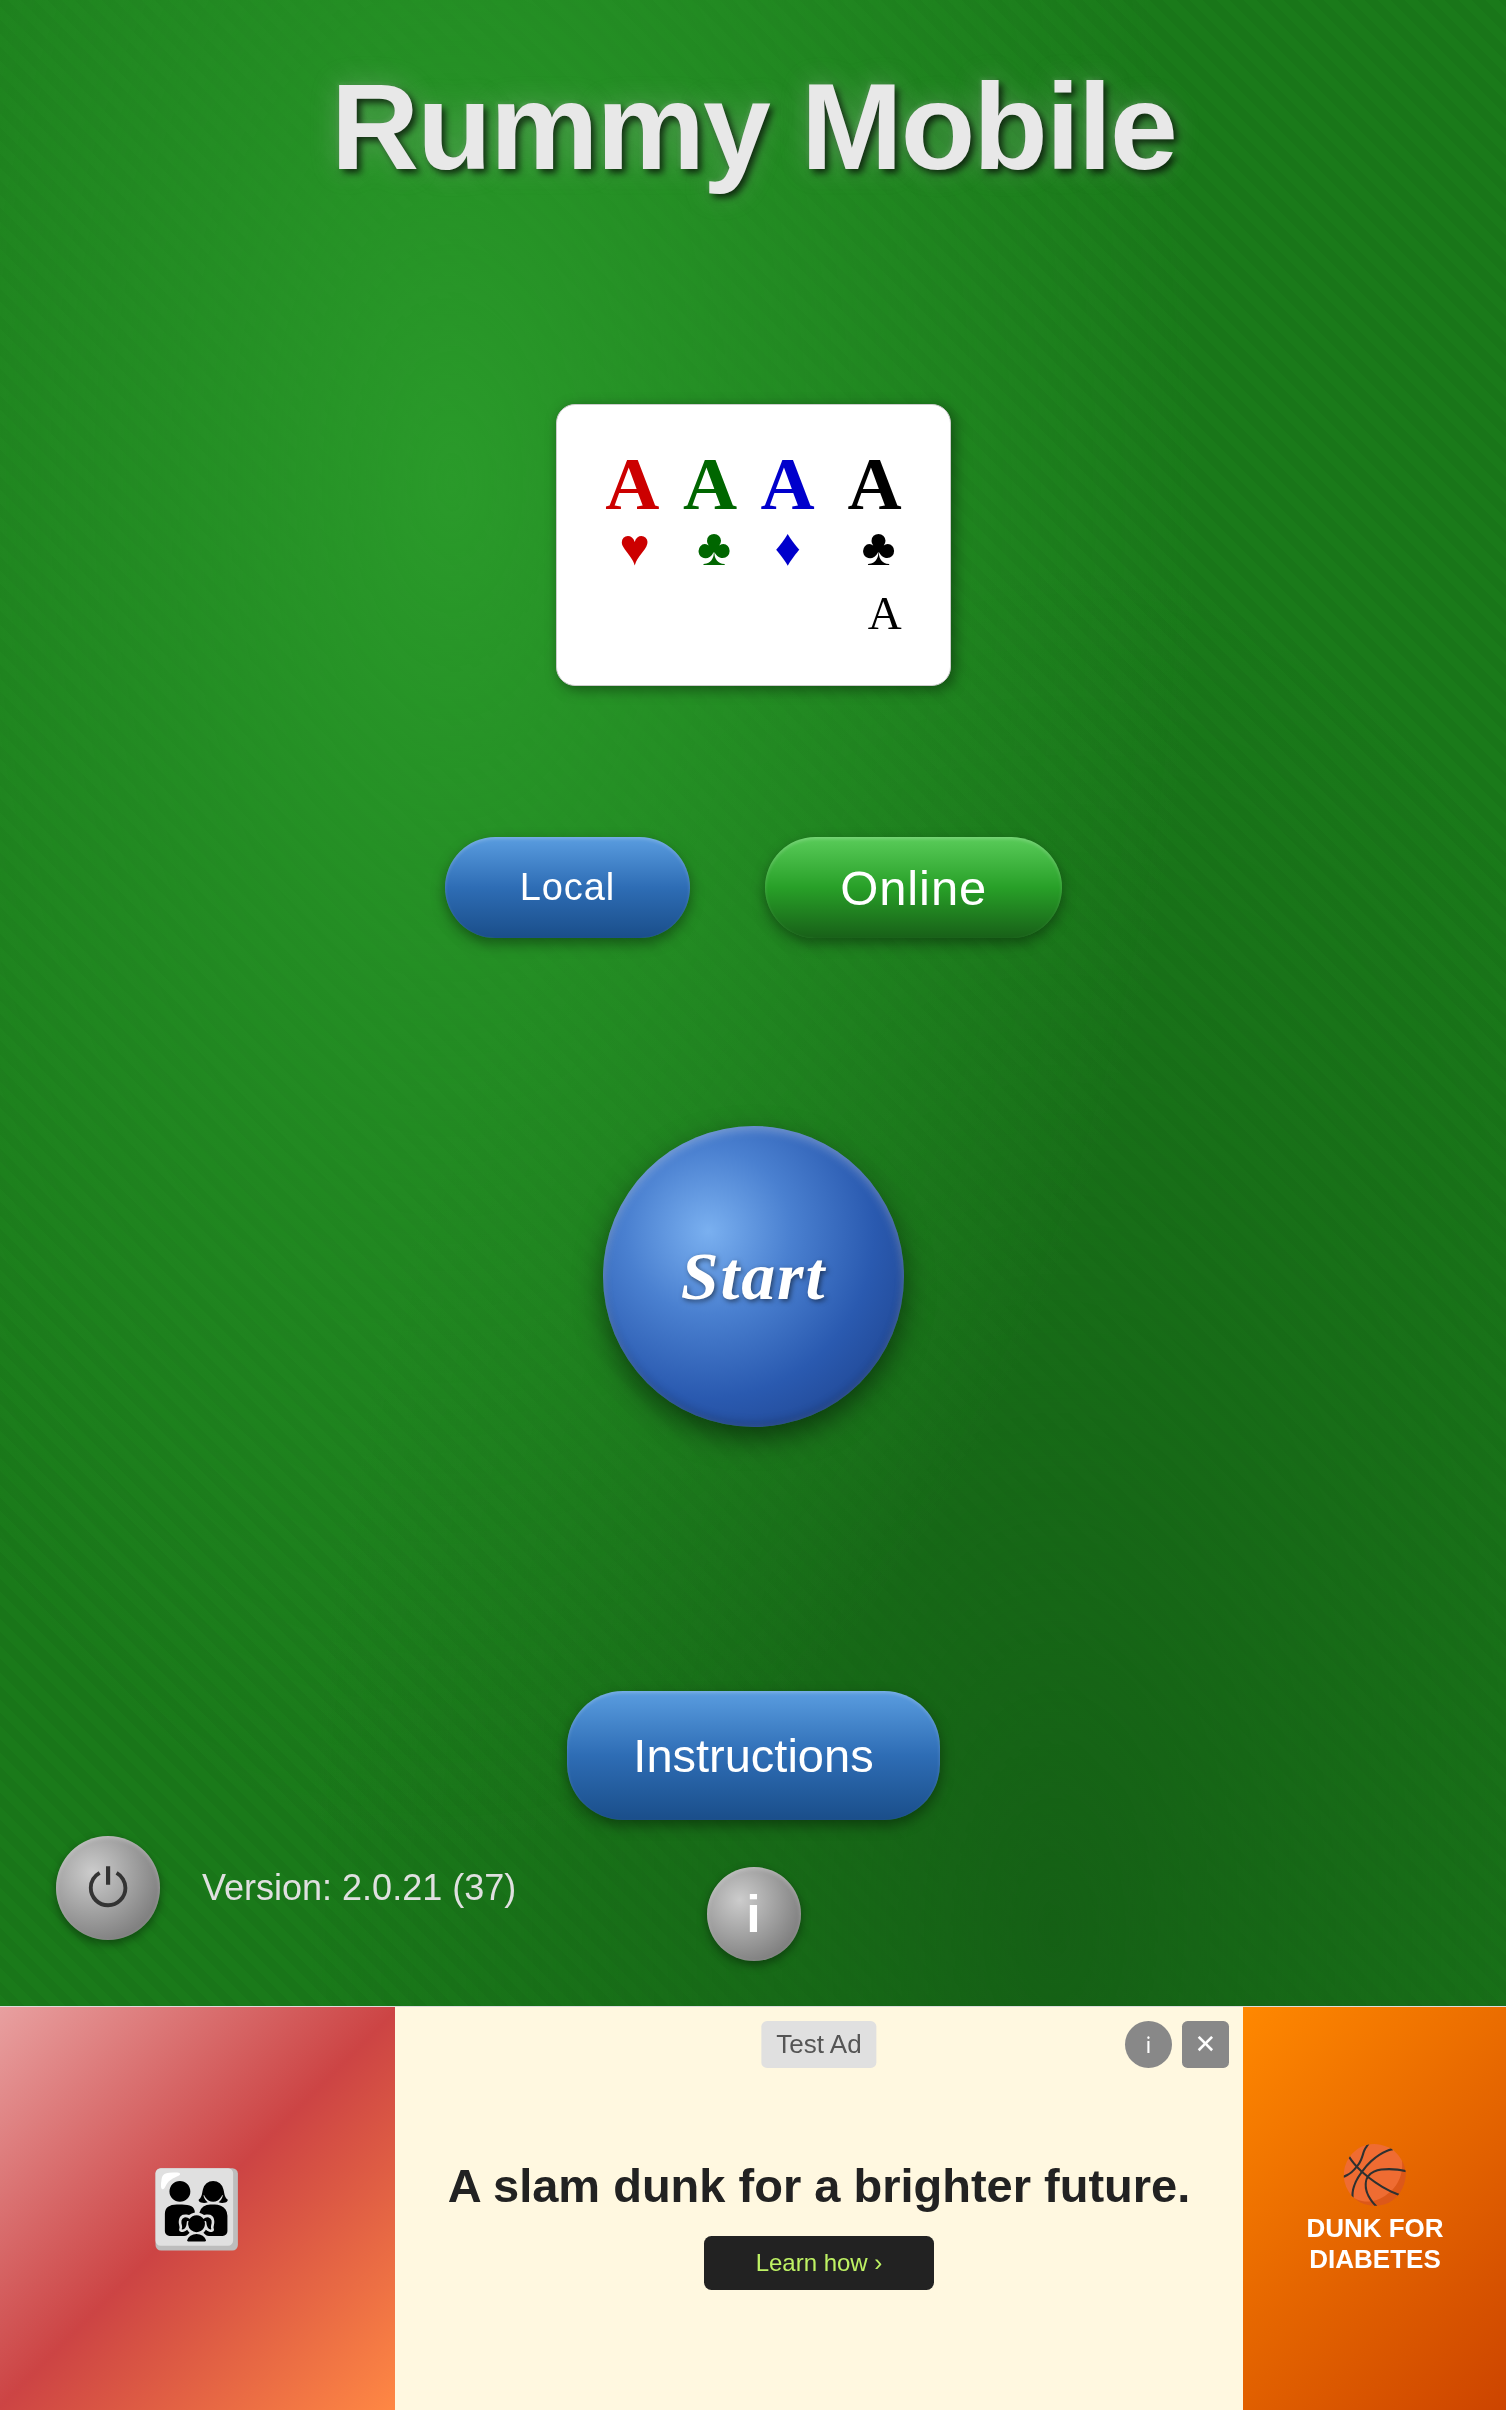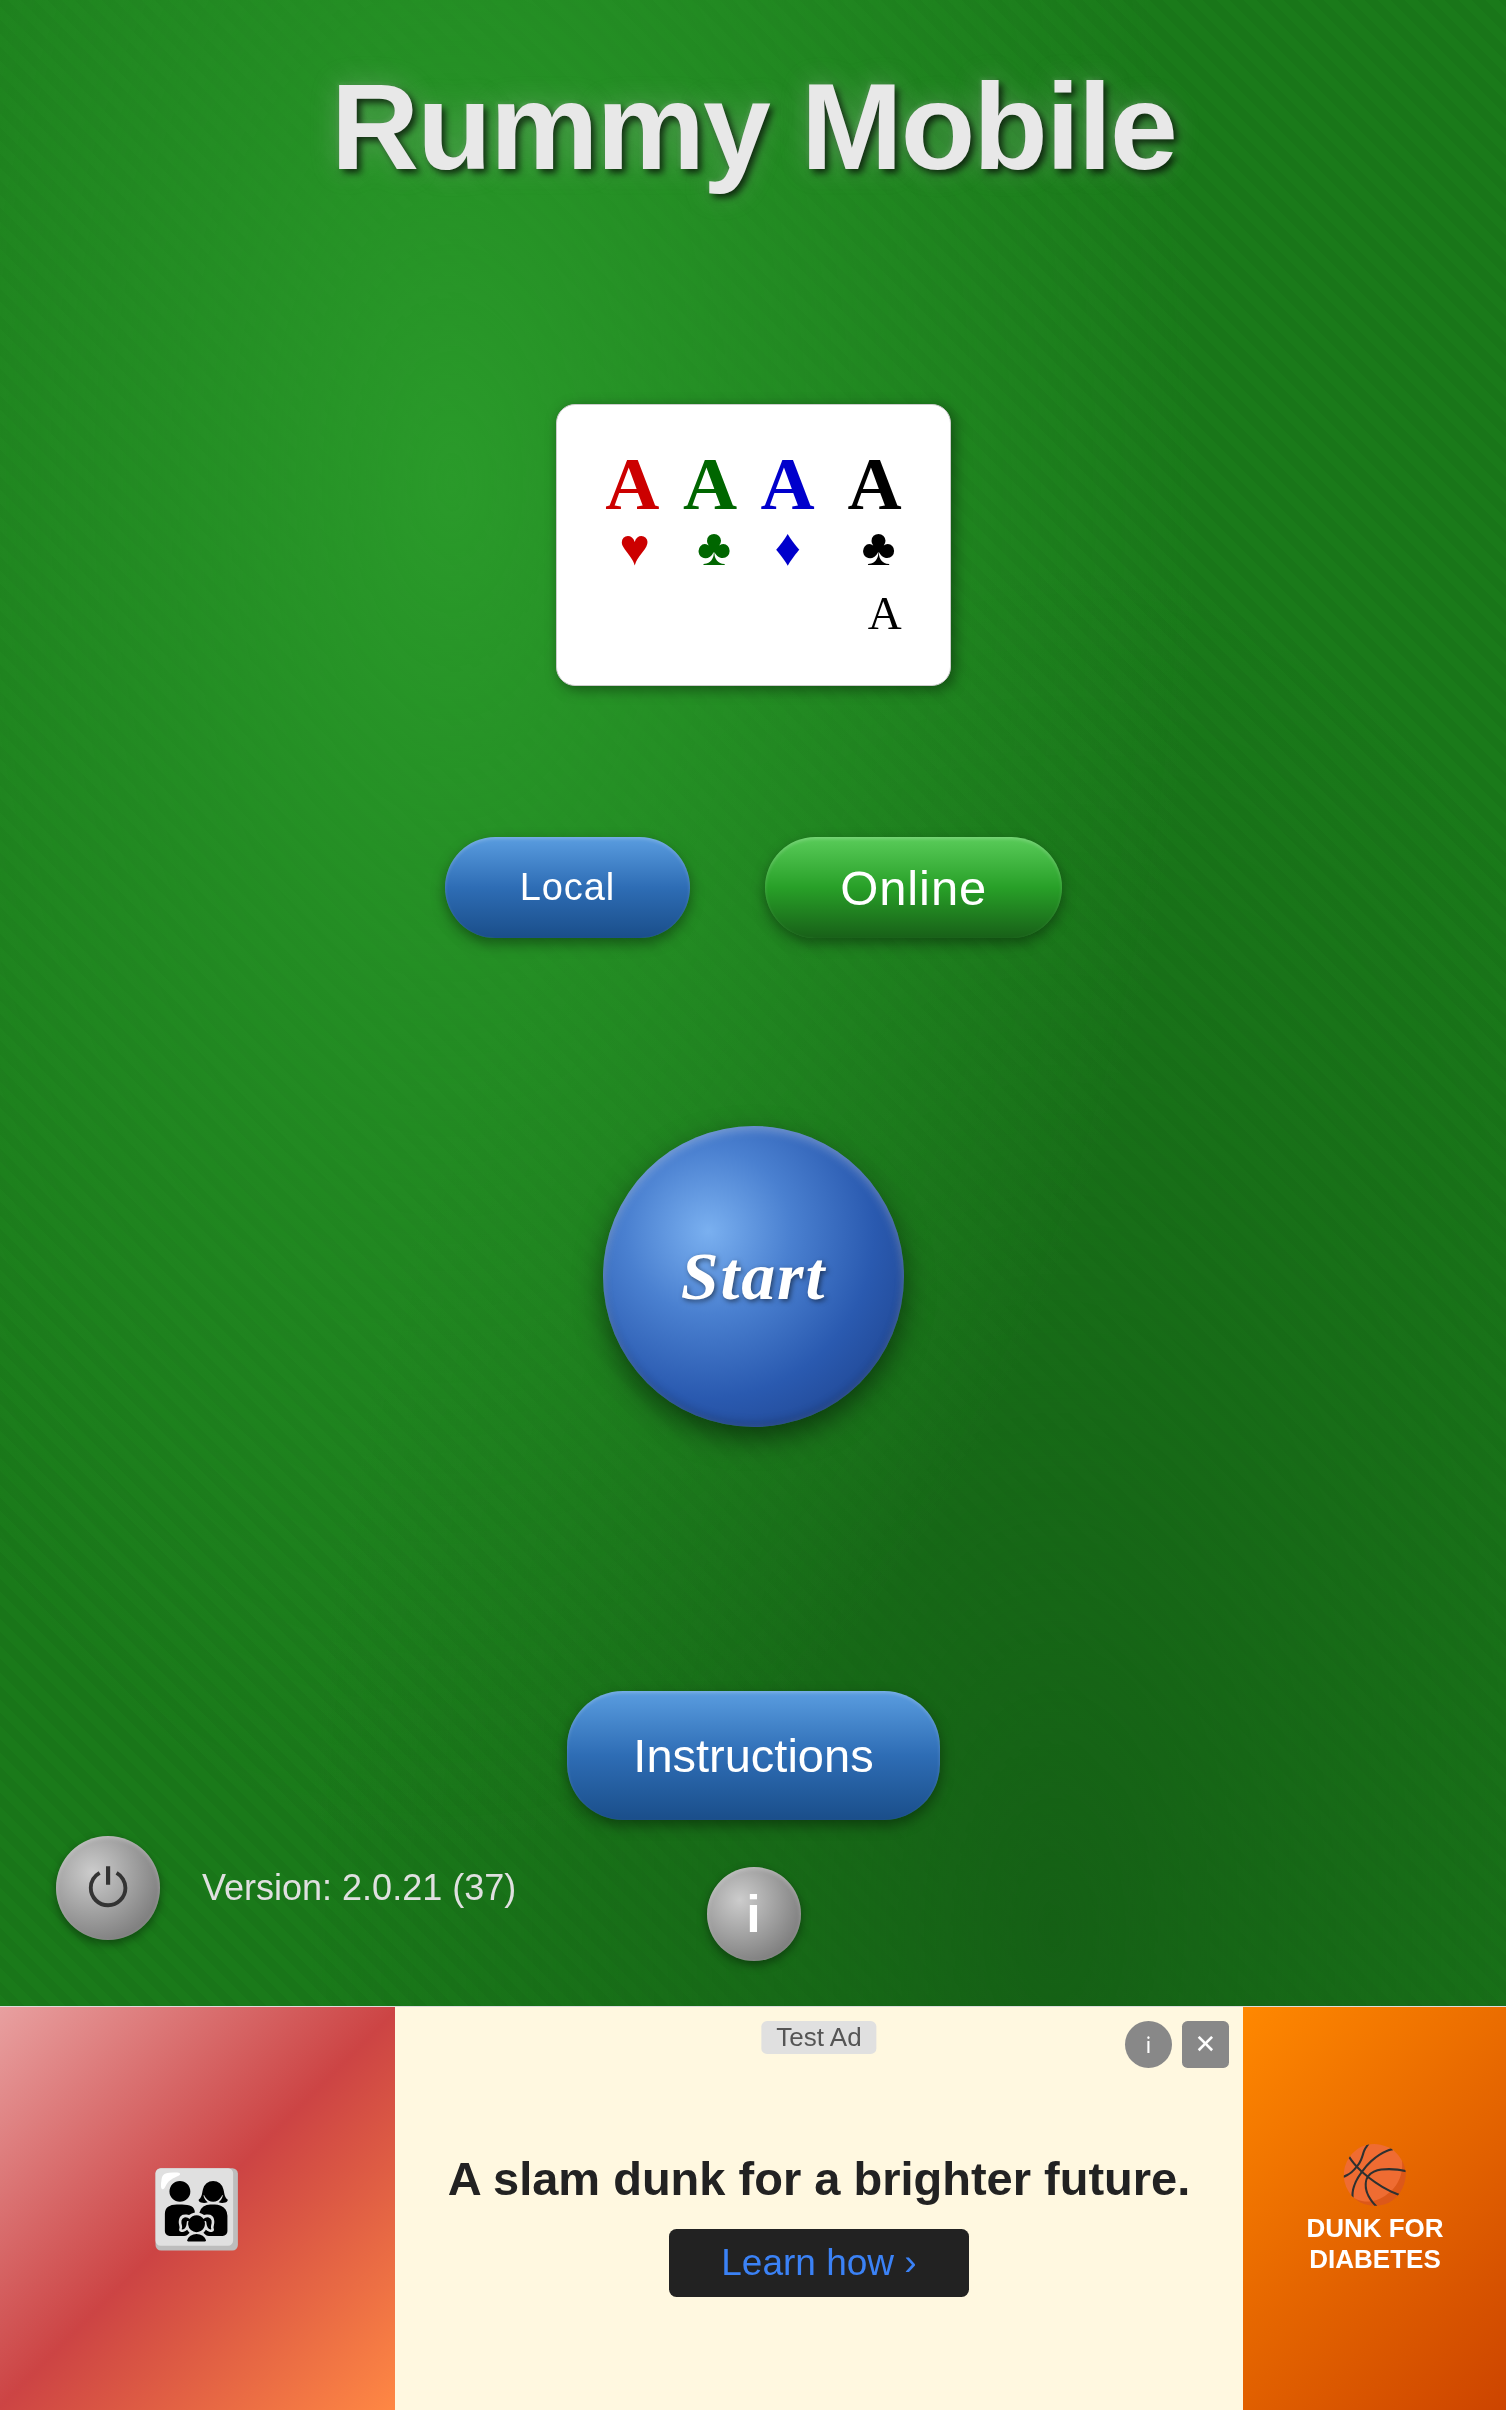--- a/index.html
+++ b/index.html
@@ -284,42 +284,42 @@
     }
 
     .ad-test-label {
       position: absolute;
       top: 14px;
       left: 50%;
       transform: translateX(-50%);
       background: #e0e0e0;
       color: #555;
       font-size: 26px;
-      padding: 1px 15px;
+      padding: 8px 15px;
       border-radius: 5.6px;
       font-family: 'Arial', sans-serif;
     }
 
     .ad-main-text {
       font-size: 47px;
       font-weight: bold;
       color: #222;
       text-align: center;
       font-family: 'Arial', sans-serif;
       margin-top: 30px;
     }
 
     .ad-learn-btn {
       margin-top: 23.5px;
       padding: 13px 52px;
       background: #222;
-      color: #3b82f6;
+      color: #bef264;
       border: none;
       border-radius: 7.5px;
-      font-size: 37px;
+      font-size: 24px;
       cursor: pointer;
       font-family: 'Arial', sans-serif;
     }
 
     .ad-logo-section {
       width: 264px;
       background: linear-gradient(135deg, #ff8800 0%, #cc4400 100%);
       display: flex;
       flex-direction: column;
       align-items: center;

